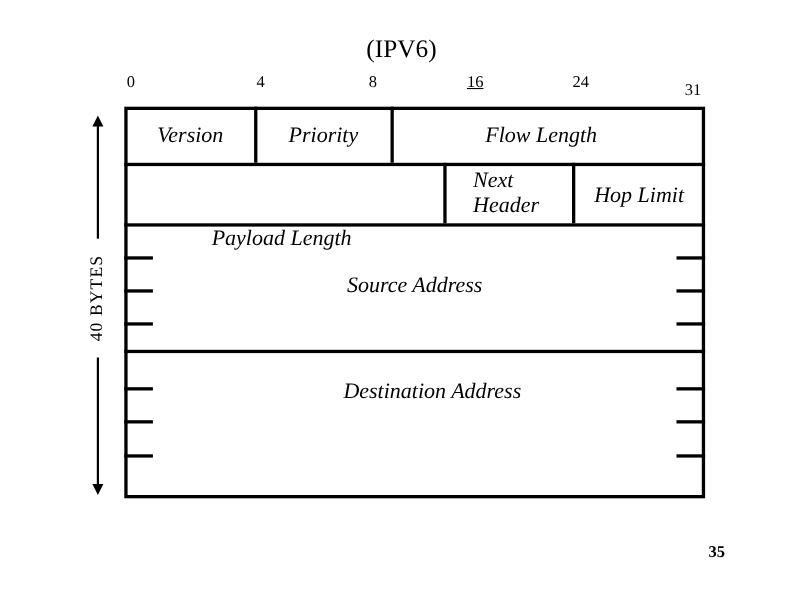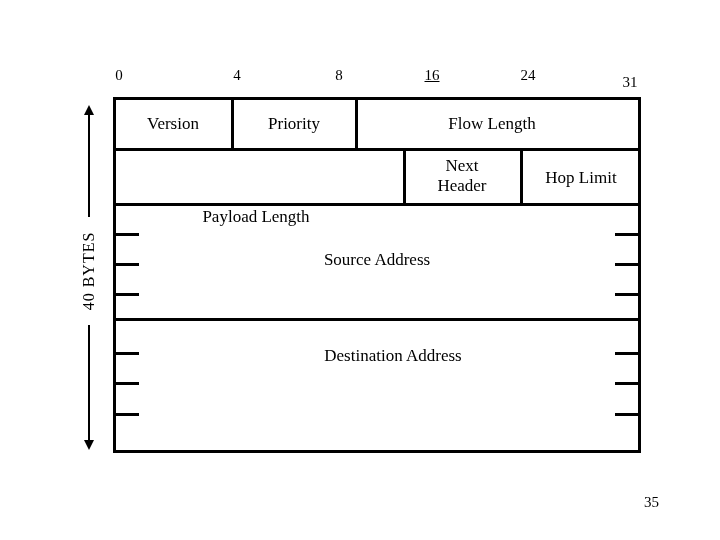--- a/index.html
+++ b/index.html
@@ -29,51 +29,53 @@
   .frame{
     left:113px;top:97px;width:528px;height:356px;
     box-sizing:border-box;
     border:3px solid #000;
   }
   .hline{left:113px;width:528px;height:3px;}
   .vline{width:3px;}
   .tick{width:26px;height:3px;}
   .field-label{
     transform:translate(-50%,-50%);
-    font-size:17px;
-    text-align:center;
+    font-size:20px;
     white-space:nowrap;
     line-height:1.15;
+    font-style:italic;
   }
   .field-label.wrap{white-space:normal;width:64px;}
   .shaft{left:88px;width:2px;}
   .arrowhead{
     width:0;height:0;left:84px;
     border-left:5px solid transparent;
     border-right:5px solid transparent;
   }
   .arrowhead.up{border-bottom:10px solid #000;}
   .arrowhead.down{border-top:10px solid #000;}
   .scale-label{
     left:89px;top:271px;
     transform:translate(-50%,-50%) rotate(-90deg);
     font-size:16px;
     white-space:nowrap;
     letter-spacing:1px;
   }
   .page-number{
     left:644px;top:494px;
     font-size:15px;
+    font-weight:bold;
   }
 </style>
 </head>
 <body>
 
 <div class="slide">
 
+  <div class="abs title">(IPV6)</div>
 
   <div>
     <span class="abs bit-label" style="left:119px;">0</span>
     <span class="abs bit-label" style="left:237px;">4</span>
     <span class="abs bit-label" style="left:339px;">8</span>
     <span class="abs bit-label" style="left:432px;text-decoration:underline;">16</span>
     <span class="abs bit-label" style="left:528px;">24</span>
     <span class="abs bit-label" style="left:630px;top:74px;text-align:right;">31</span>
   </div>
 

